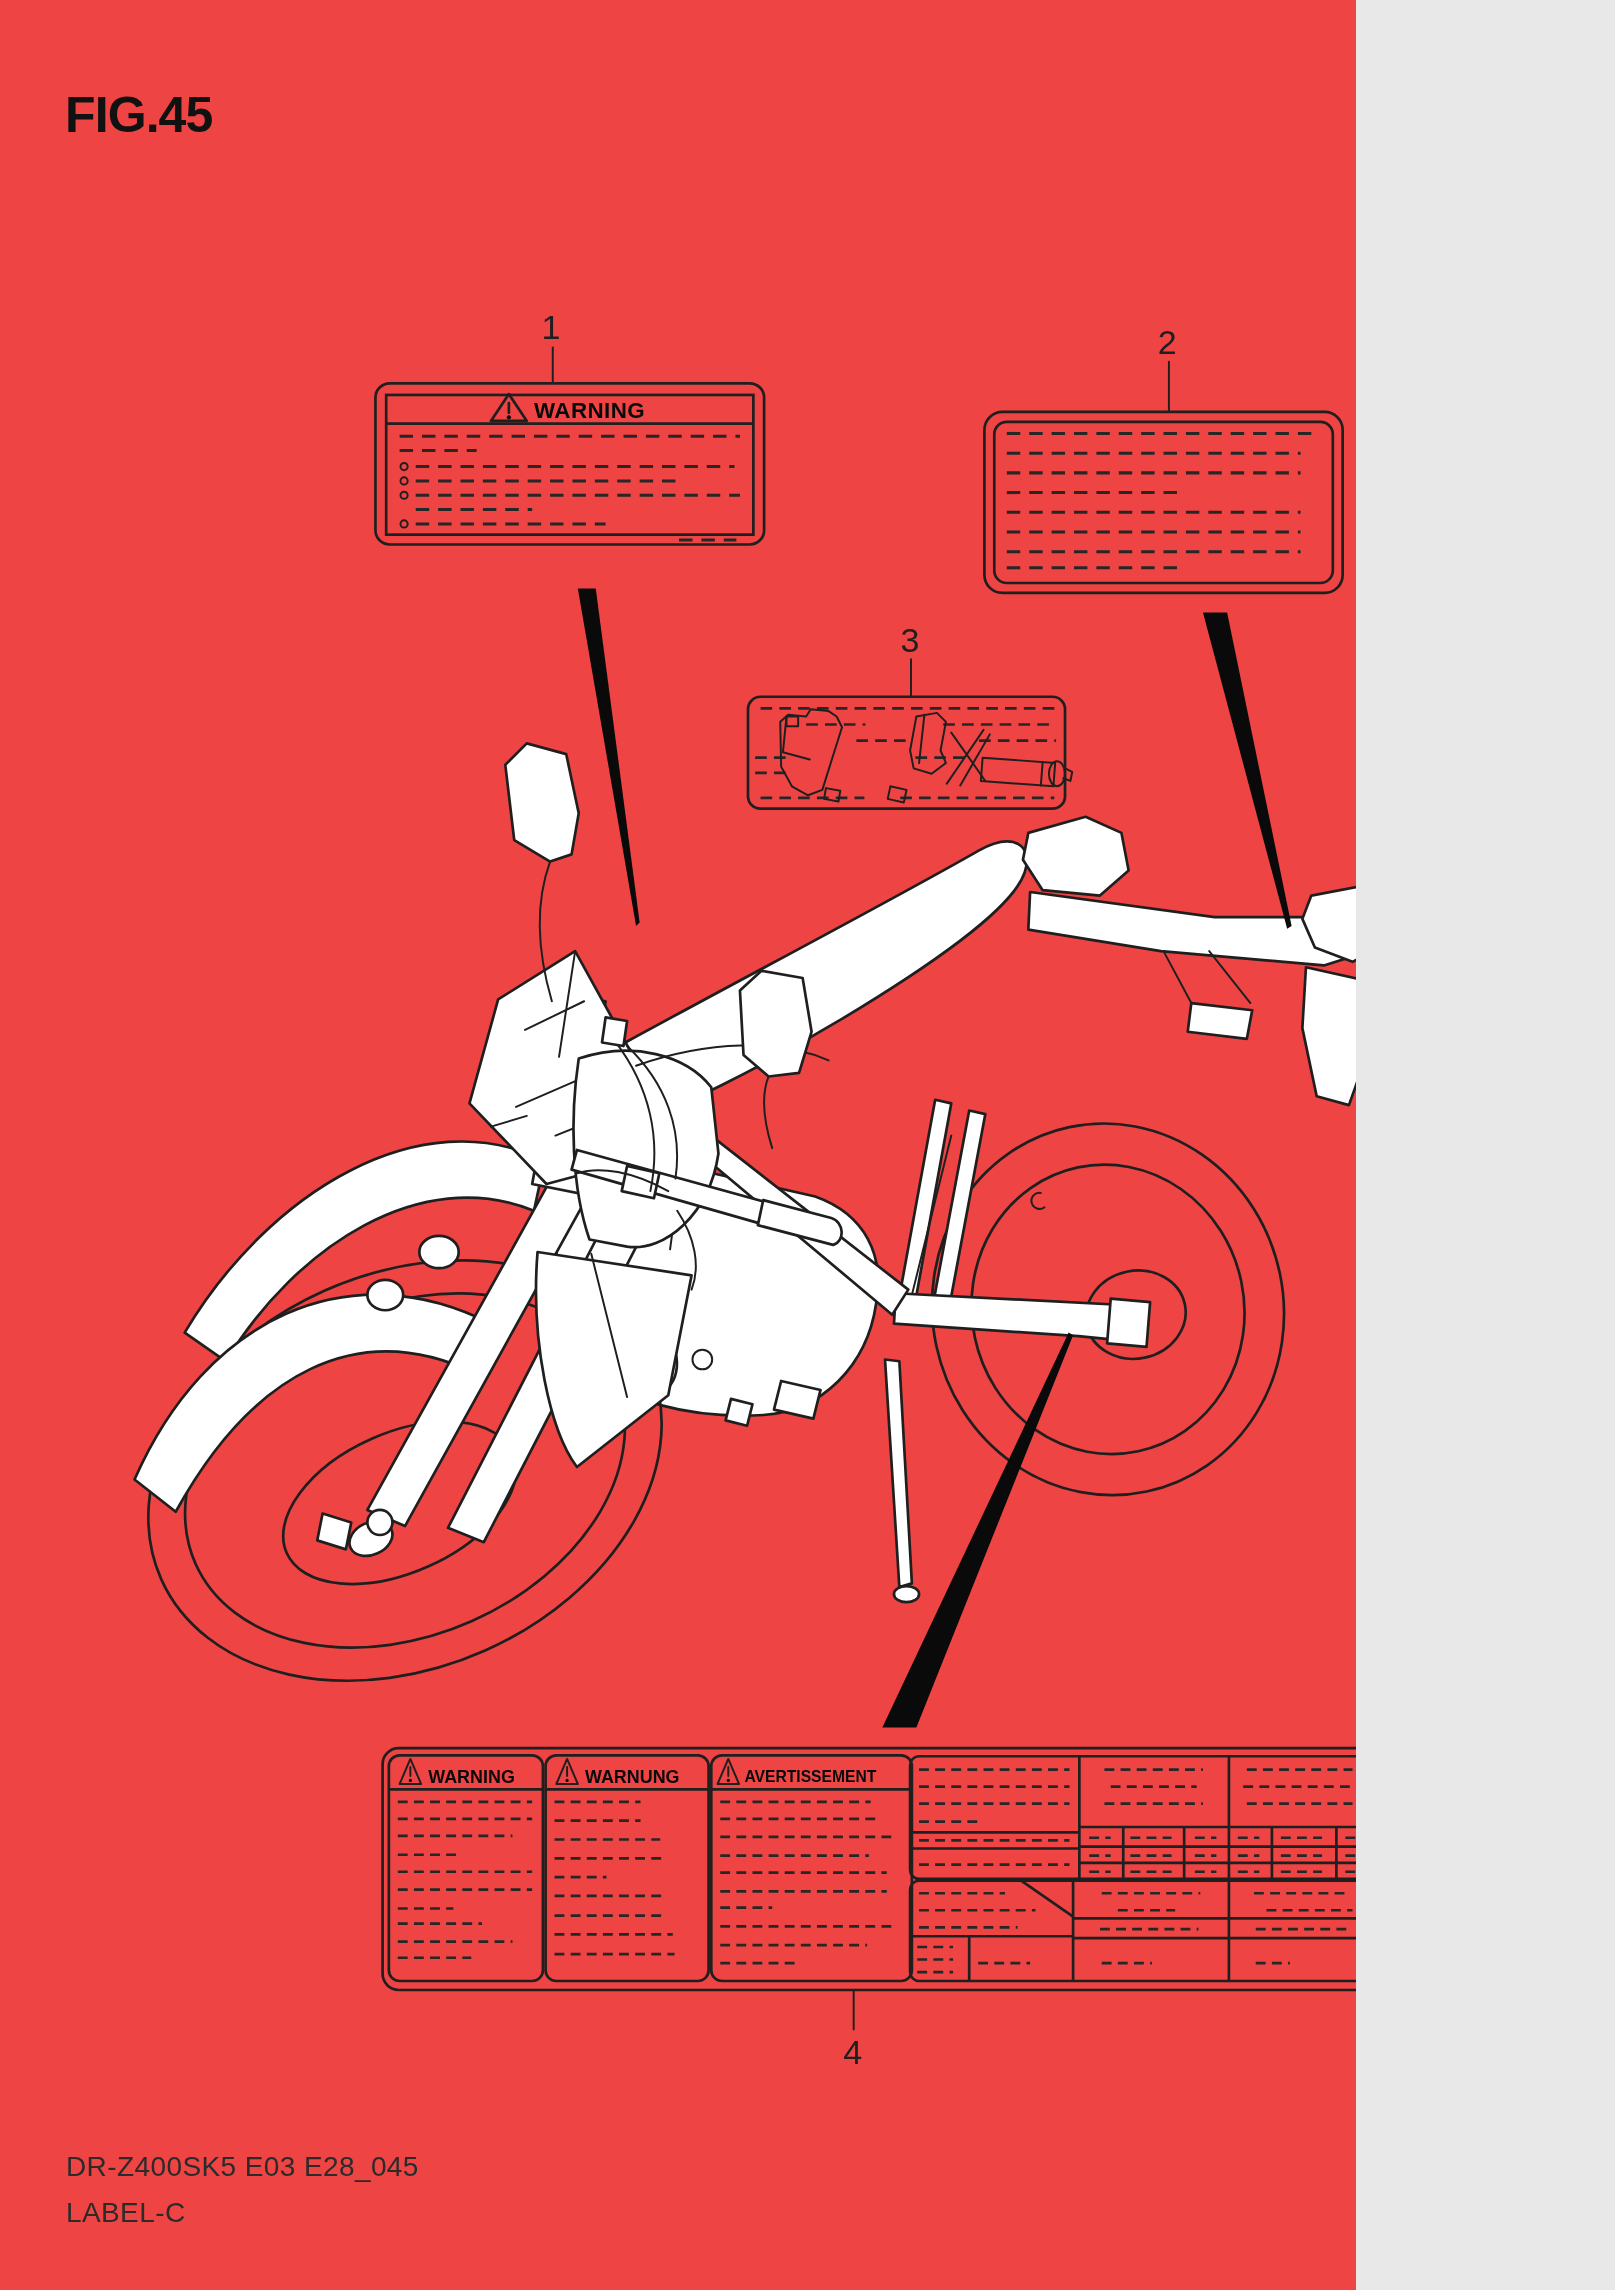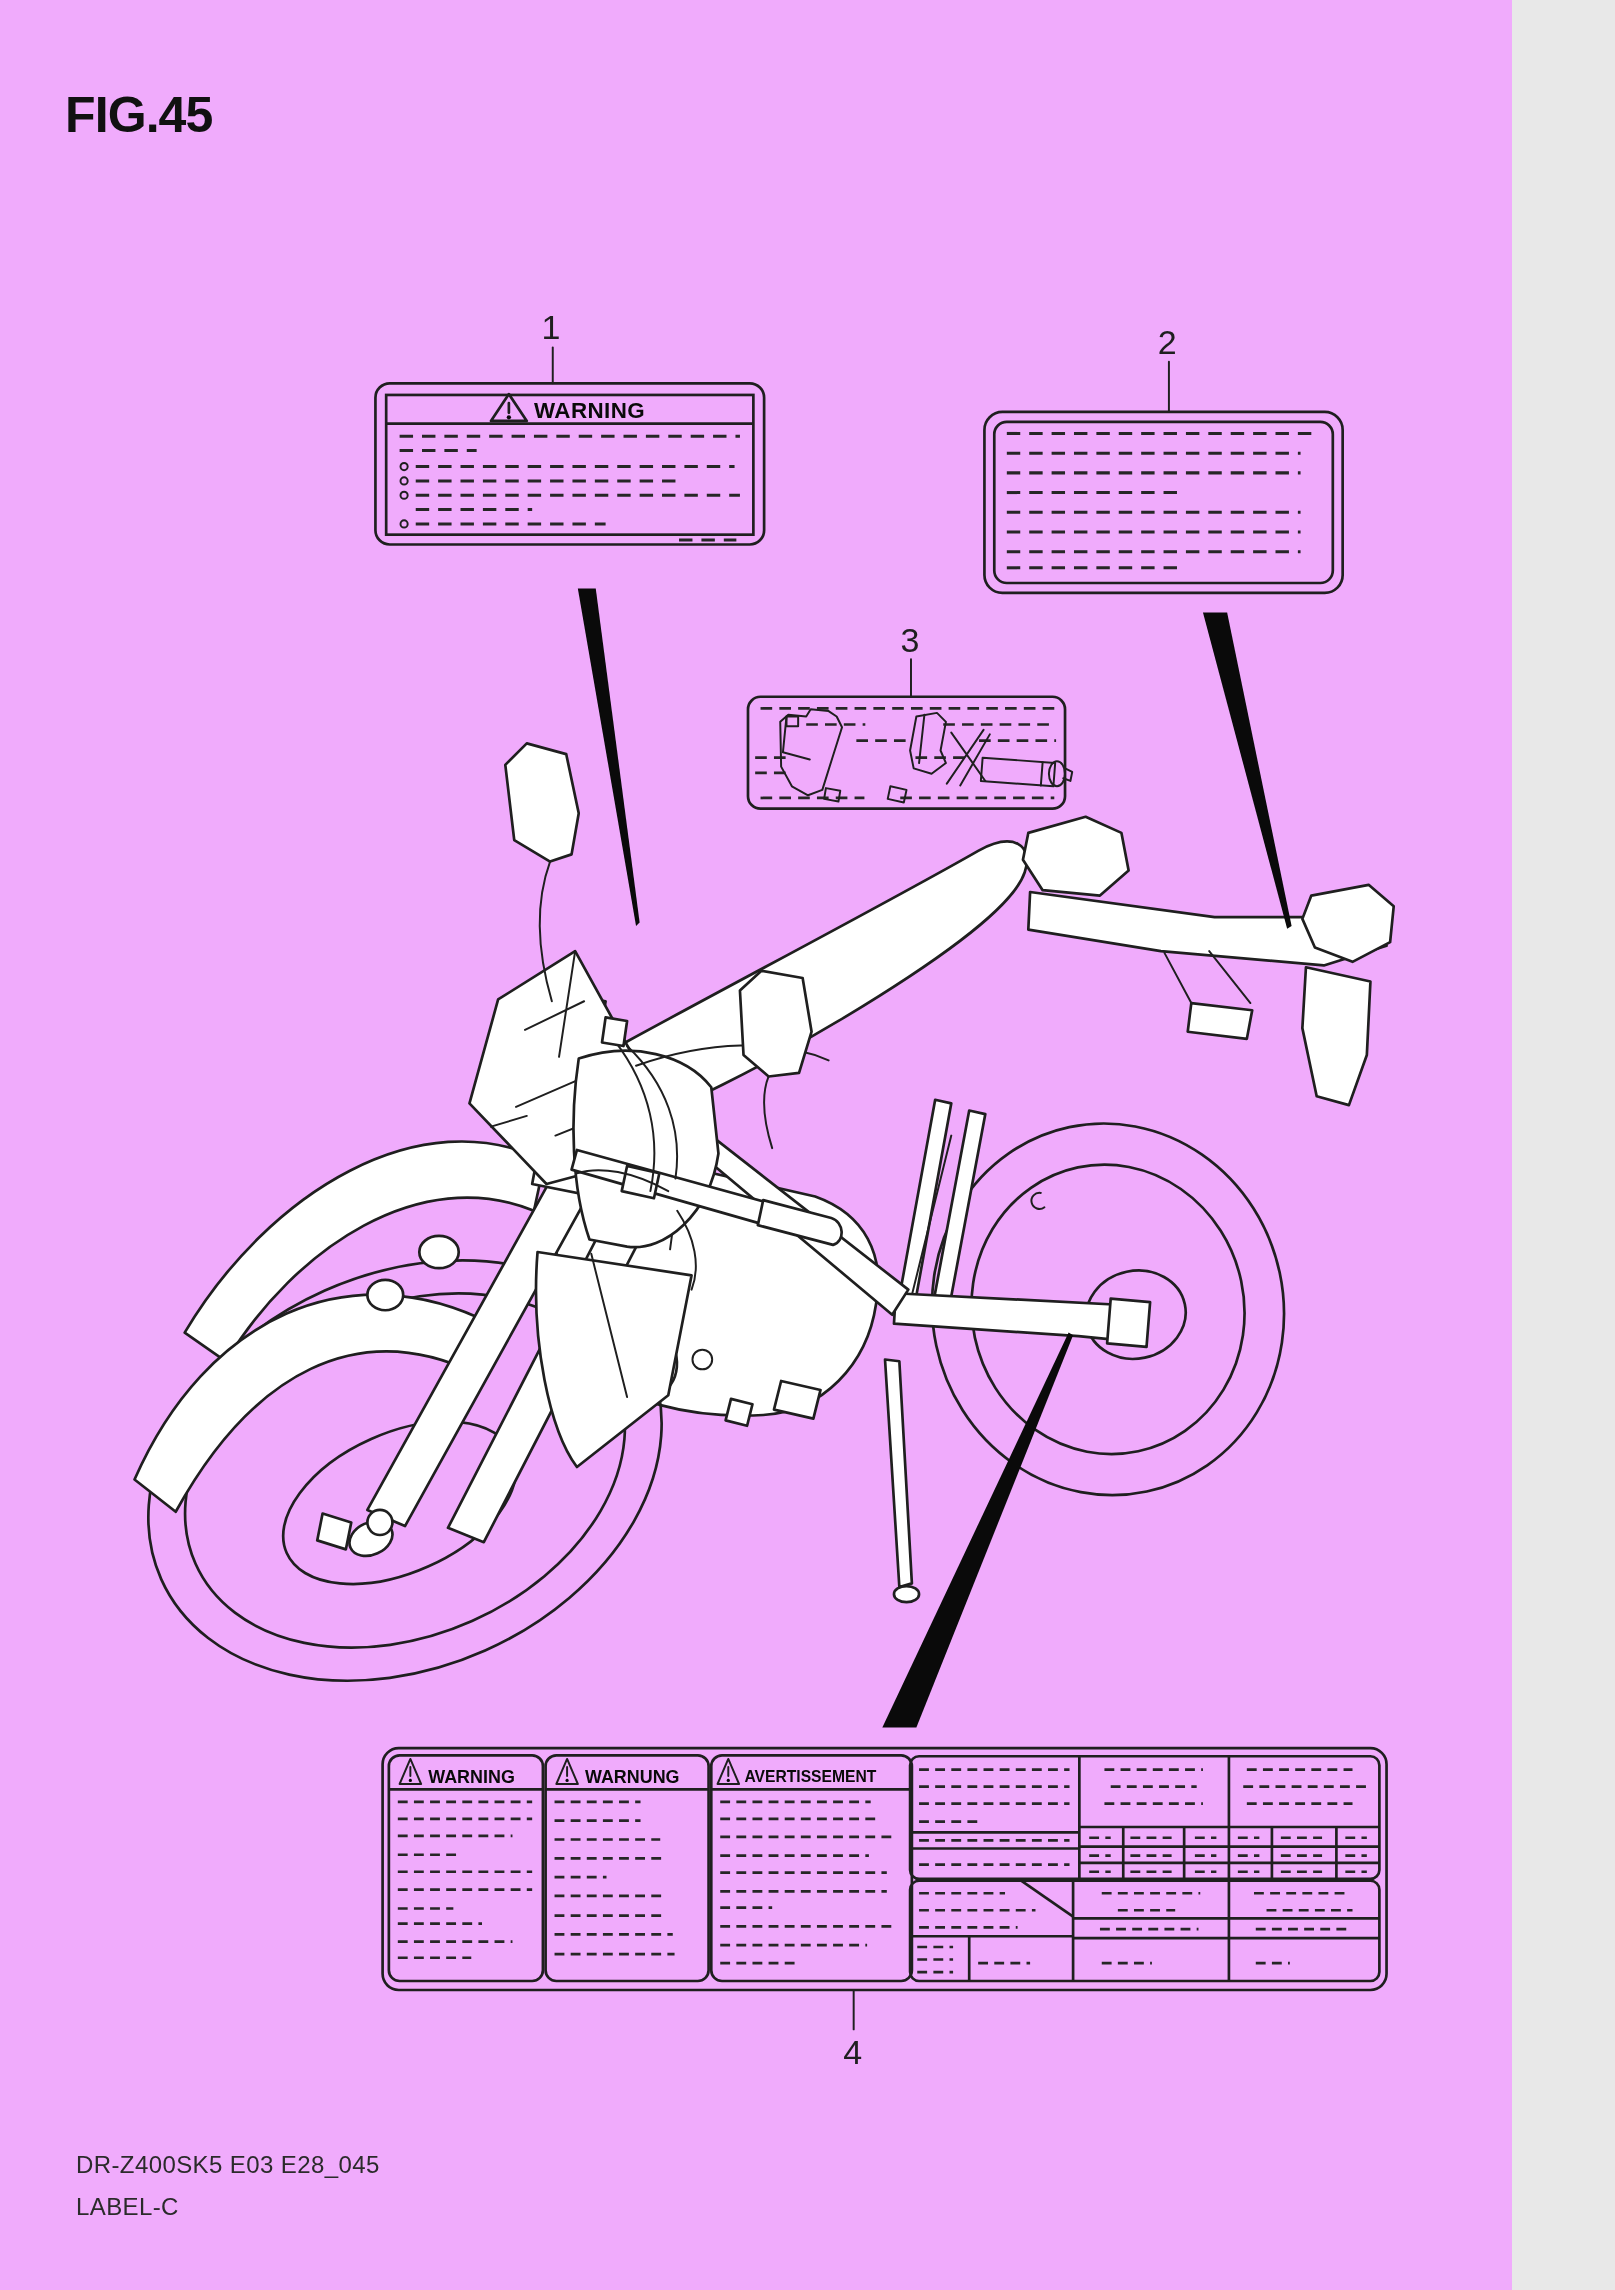--- a/index.html
+++ b/index.html
@@ -1,20 +1,20 @@
 <!DOCTYPE html>
 <html style="font-size:14.3px"><head>
 <meta charset="utf-8">
 <style>
   html,body{margin:0;padding:0;background:#e8e8e8;}
-  .page{position:relative;width:1512px;height:2290px;background:#f0abfc;overflow:hidden;
+  .page{position:relative;width:1356px;height:2290px;background:#ef4444;overflow:hidden;
         font-family:"Liberation Sans", sans-serif;color:#1f1f1f;}
   .fig-title{position:absolute;left:65px;top:86px;font-size:50px;font-weight:bold;
              letter-spacing:-0.9px;color:#111;}
-  .footer{position:absolute;left:76px;top:2151px;font-size:24px;font-weight:400;
+  .footer{position:absolute;left:66px;top:2151px;font-size:28px;font-weight:400;
           color:#2b2b2b;letter-spacing:0.4px;}
   .footer .line2{margin-top:14.3px;}
   svg.diagram{position:absolute;left:0;top:0;width:1616px;height:2290px;}
   
   .ink{stroke:#1f1f1f;stroke-width:3;fill:none;stroke-linejoin:round;stroke-linecap:round;}
   .ink-thin{stroke:#1f1f1f;stroke-width:2.2;fill:none;stroke-linejoin:round;stroke-linecap:round;}
   .white{fill:#ffffff;}
   .solid{fill:#0a0a0a;stroke:none;}
   .boxline{stroke:#1f1f1f;stroke-width:3;fill:none;}
   .callout-text{font-family:"Liberation Sans",sans-serif;font-size:38px;fill:#1f1f1f;}

